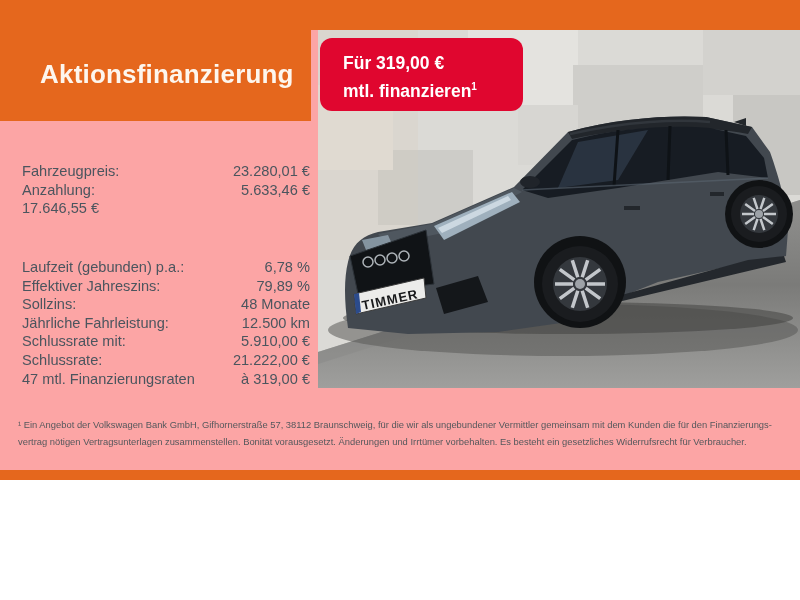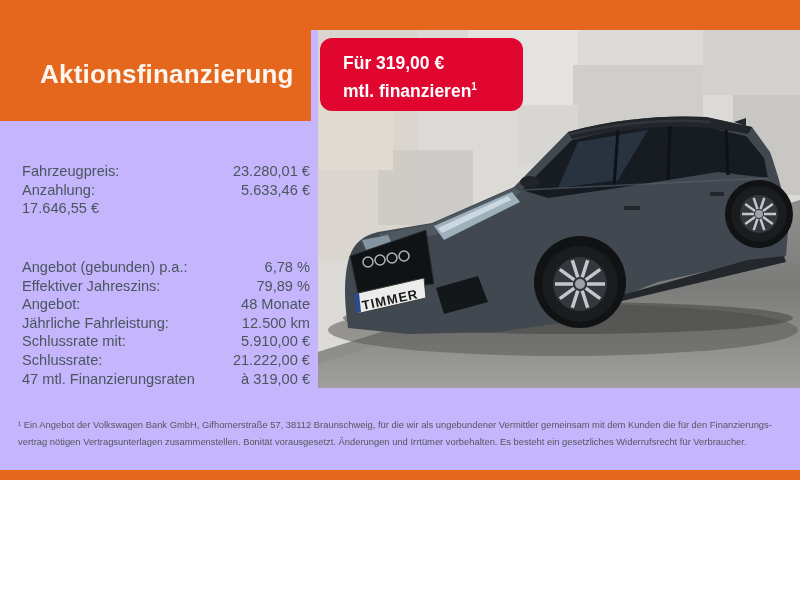--- a/index.html
+++ b/index.html
@@ -1,18 +1,18 @@
 <!DOCTYPE html>
 <html><head>
 <meta charset="utf-8">
 <style>
   html,body{margin:0;padding:0;}
   body{width:800px;height:600px;overflow:hidden;background:#fff;
        font-family:"Liberation Sans",sans-serif;}
-  #canvas{position:relative;width:800px;height:600px;background:#c4b5fd;}
+  #canvas{position:relative;width:800px;height:600px;background:#fca5a5;}
   .abs{position:absolute;}
 
   
   .top-strip{left:0;top:0;width:800px;height:30px;background:#E5671D;}
   .header-block{left:0;top:0;width:311px;height:121px;background:#E5671D;}
   .page-title{left:40px;top:59px;font-size:26px;font-weight:700;color:#FDF6EE;
               letter-spacing:.2px;white-space:nowrap;}
 
   
   .photo{left:318px;top:30px;width:482px;height:358px;overflow:hidden;background:#D9D8D4;}
@@ -144,29 +144,29 @@
         <span>Anzahlung:</span>
         <span>5.633,46 €</span>
       </div>
     <div class="frow">
         <span>17.646,55 €</span>
       </div>
   </div>
 
   <div class="abs ftable g2">
     <div class="frow">
-        <span>Angebot (gebunden) p.a.:</span>
+        <span>Laufzeit (gebunden) p.a.:</span>
         <span>6,78 %</span>
       </div>
     <div class="frow">
         <span>Effektiver Jahreszins:</span>
         <span>79,89 %</span>
       </div>
     <div class="frow">
-        <span>Angebot:</span>
+        <span>Sollzins:</span>
         <span>48 Monate</span>
       </div>
     <div class="frow">
         <span>Jährliche Fahrleistung:</span>
         <span>12.500 km</span>
       </div>
     <div class="frow">
         <span>Schlussrate mit:</span>
         <span>5.910,00 €</span>
       </div>

